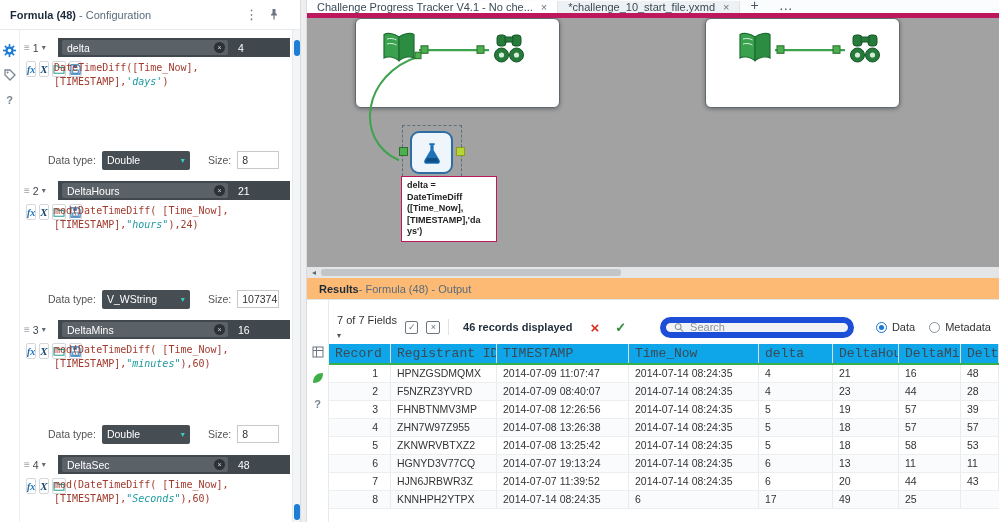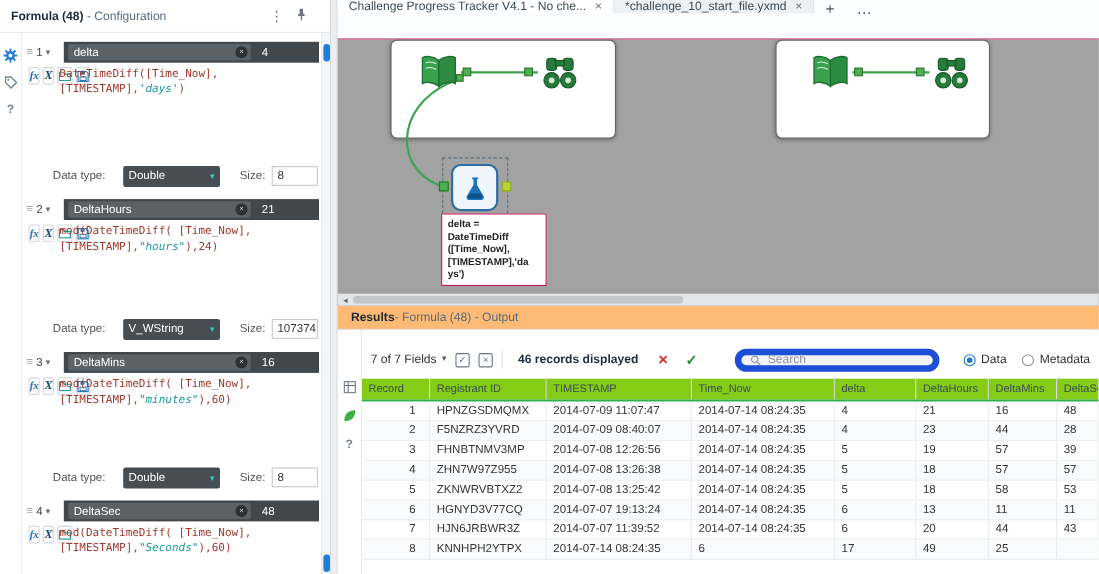--- a/index.html
+++ b/index.html
@@ -44,32 +44,32 @@
               display:flex; align-items:center; justify-content:center; cursor:pointer; }
   .fx-glyph { font-family:"Liberation Serif", serif; font-style:italic; font-weight:bold; color:#1f6fb5; font-size:10px; }
   .var-glyph { font-family:"Liberation Serif", serif; font-style:italic; font-weight:bold; color:#16476e; font-size:11px; }
   .code { flex:1; padding:4px 4px 0 6px; font-family:"DejaVu Sans Mono", monospace; font-size:10px; line-height:14px;
           color:#a23b2e; cursor:text; }
   .code .str { color:#1b9aa0; font-style:italic; }
 
   .dtype-row { display:flex; align-items:center; height:26px; padding-left:28px; gap:6px; }
   .dtype-label { color:#555; font-size:10.5px; }
   .dtype-select { width:88px; height:19px; background:#464d53; border-radius:2px; color:#fff; font-size:10.5px;
-                  display:flex; align-items:center; padding:0 5px; cursor:pointer;margin-left:10px; }
+                  display:flex; align-items:center; padding:0 5px; cursor:pointer; }
   .dtype-select .dt-val { flex:1; }
   .sel-chev { color:#35d0c0; font-size:8px; }
   .size-label { color:#555; font-size:10.5px; margin-left:12px; }
   .size-box { width:42px; height:18px; border:1px solid #c6cacd; background:#fff; font-size:10.5px;
               padding:2px 4px; overflow:hidden; white-space:nowrap; }
 
   
   .splitter { width:7px; background:#eceef0; border-left:1px solid #d8dcde; border-right:1px solid #d8dcde; flex:0 0 7px; cursor:col-resize; }
   .right { width:692px; display:flex; flex-direction:column; flex:1; }
 
-  .tabbar { height:36px; background:#fbfcfd; border-bottom:1px solid #be185d; display:flex; align-items:flex-start; }
+  .tabbar { height:18px; background:#fbfcfd; border-bottom:5px solid #be185d; display:flex; align-items:flex-end; }
   .tab { display:flex; align-items:center; gap:8px; padding:0 10px; border-right:1px solid #e1e4e7; background:#fff;
          white-space:nowrap; cursor:pointer; color:#3a4a56; }
   .tab.active { background:#eef1f3; }
   .tab-x { color:#6b7680; font-size:11px; cursor:pointer; }
   .tab-plus, .tab-more { display:flex; align-items:center; padding:0 10px; color:#4a555e; font-size:14px; cursor:pointer; }
 
   
   .canvas { position:relative; flex:1; background:#a2a2a2; overflow:hidden; }
   .tool-container { position:absolute; background:#fff; border:1px solid #5f6a70; border-radius:6px;
                     box-shadow:0 1px 4px rgba(0,0,0,.35); cursor:move; }
@@ -91,21 +91,21 @@
 
   
   .results { height:244px; display:flex; flex-direction:column; background:#fff; }
   .res-header { height:22px; background:#fdba74; border-bottom:1px solid #dfe3e6; display:flex; align-items:center; padding:0 12px; }
   .res-header b { color:#1c2b39; }
   .res-header span { color:#5a6b7b; }
   .res-body { flex:1; display:flex; overflow:hidden; }
   .res-rail { width:22px; border-right:1px solid #e8eaec; display:flex; flex-direction:column; align-items:center; padding-top:44px; gap:10px; }
   .res-main { flex:1; display:flex; flex-direction:column; overflow:hidden; }
   .res-toolbar { height:30px; margin-top:12px; display:flex; align-items:center; padding:0 8px; gap:8px; }
-  .fields-dd { display:flex; align-items:flex-start; gap:5px; color:#333; cursor:pointer; white-space:nowrap; }
+  .fields-dd { display:flex; align-items:flex-start; gap:5px; color:#333; cursor:pointer; white-space:nowrap;flex-direction:column; }
   .fields-dd .dd-chev { font-size:8px; color:#555; }
   .mini-box { width:14px; height:13px; border:1px solid #6b7682; border-radius:2px; display:flex; align-items:center;
               justify-content:center; font-size:9px; color:#6b7682; cursor:pointer; }
   .tb-sep { width:1px; height:16px; background:#dfe3e6; }
   .records-text { color:#1f2d3a; font-weight:bold; white-space:nowrap; padding:0 6px; }
   .err-x { color:#d93025; font-weight:bold; font-size:15px; padding:0 4px; cursor:pointer; }
   .ok-check { color:#2e8b3c; font-weight:bold; font-size:13px; padding:0 4px; cursor:pointer; }
   .searchbox { margin-left:22px; width:200px; height:21px; background:#f1f3f5; border:6px solid #1d4ed8; border-radius:11px;
                display:flex; align-items:center; padding:0 8px; gap:6px; }
   .searchbox input { border:none; background:transparent; outline:none; font-size:11px; color:#333; width:100%;
@@ -113,22 +113,22 @@
   .searchbox input::placeholder { color:#8a949e; }
   .radio-group { margin-left:14px; display:flex; align-items:center; gap:14px; }
   .radio { display:flex; align-items:center; gap:5px; cursor:pointer; white-space:nowrap; }
   .radio .dot { width:11px; height:11px; border-radius:50%; border:1px solid #8a949e; background:#fff; position:relative; }
   .radio.selected .dot { border-color:#1976d2; }
   .radio.selected .dot::after { content:""; position:absolute; left:2px; top:2px; width:5px; height:5px; border-radius:50%; background:#1976d2; }
 
   .grid { flex:1; overflow:hidden; margin-top:2px; }
   .grid-head, .grid-row { display:grid; grid-template-columns:62px 106px 132px 130px 74px 66px 62px minmax(36px,1fr); }
   .grid-head { border-bottom:2px solid #35ae4c; }
-  .hcell { background:#84cc16; border-right:1px solid #d9dde0; height:19px; line-height:19px; padding-left:6px;
-           color:#3a4a56; font-size:10px; overflow:hidden; white-space:nowrap; cursor:pointer; }
+  .hcell { background:#0ea5e9; border-right:1px solid #d9dde0; height:19px; line-height:19px; padding-left:6px;
+           color:#3a4a56; font-size:13px; overflow:hidden; white-space:nowrap; cursor:pointer;font-family:Liberation Mono, monospace; }
   .grid-row { border-bottom:1px solid #eceff1; }
   .grid-row:nth-child(even) { background:#fafbfc; }
   .cell { border-right:1px solid #e9eced; height:17px; line-height:16px; padding-left:6px; font-size:10.5px;
           overflow:hidden; white-space:nowrap; }
   .cell.rec { text-align:right; padding-right:12px; padding-left:0; }
   .help-glyph { color:#7a858f; font-size:11px; font-weight:bold; }
 </style>
 </head>
 <body>
 

